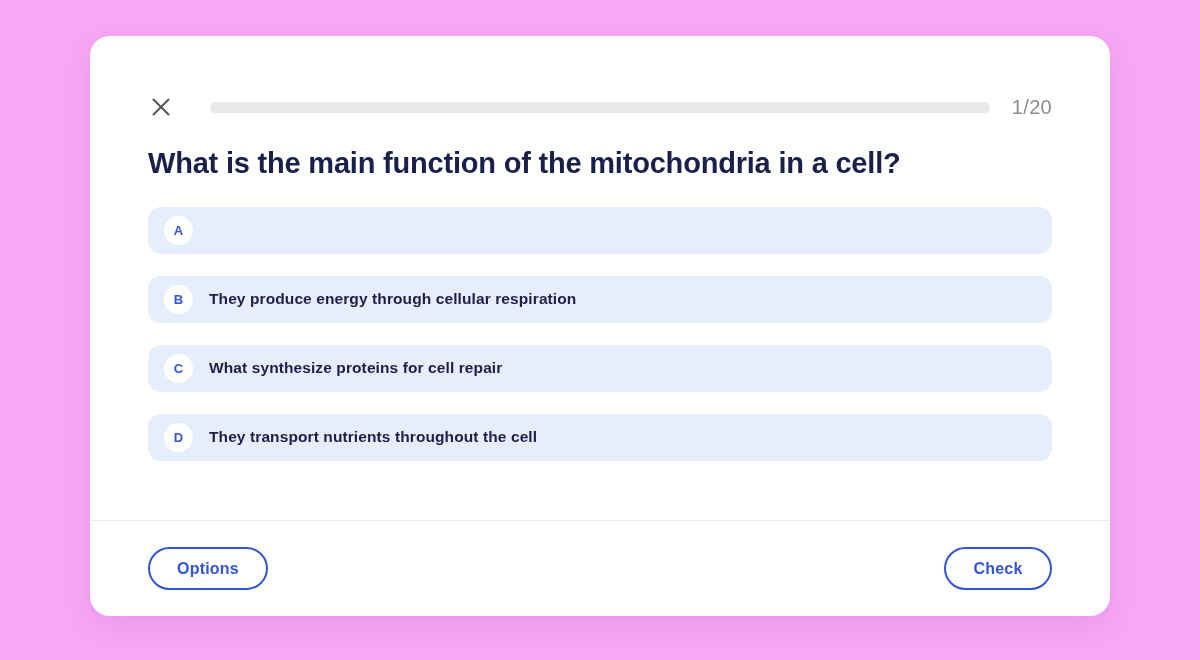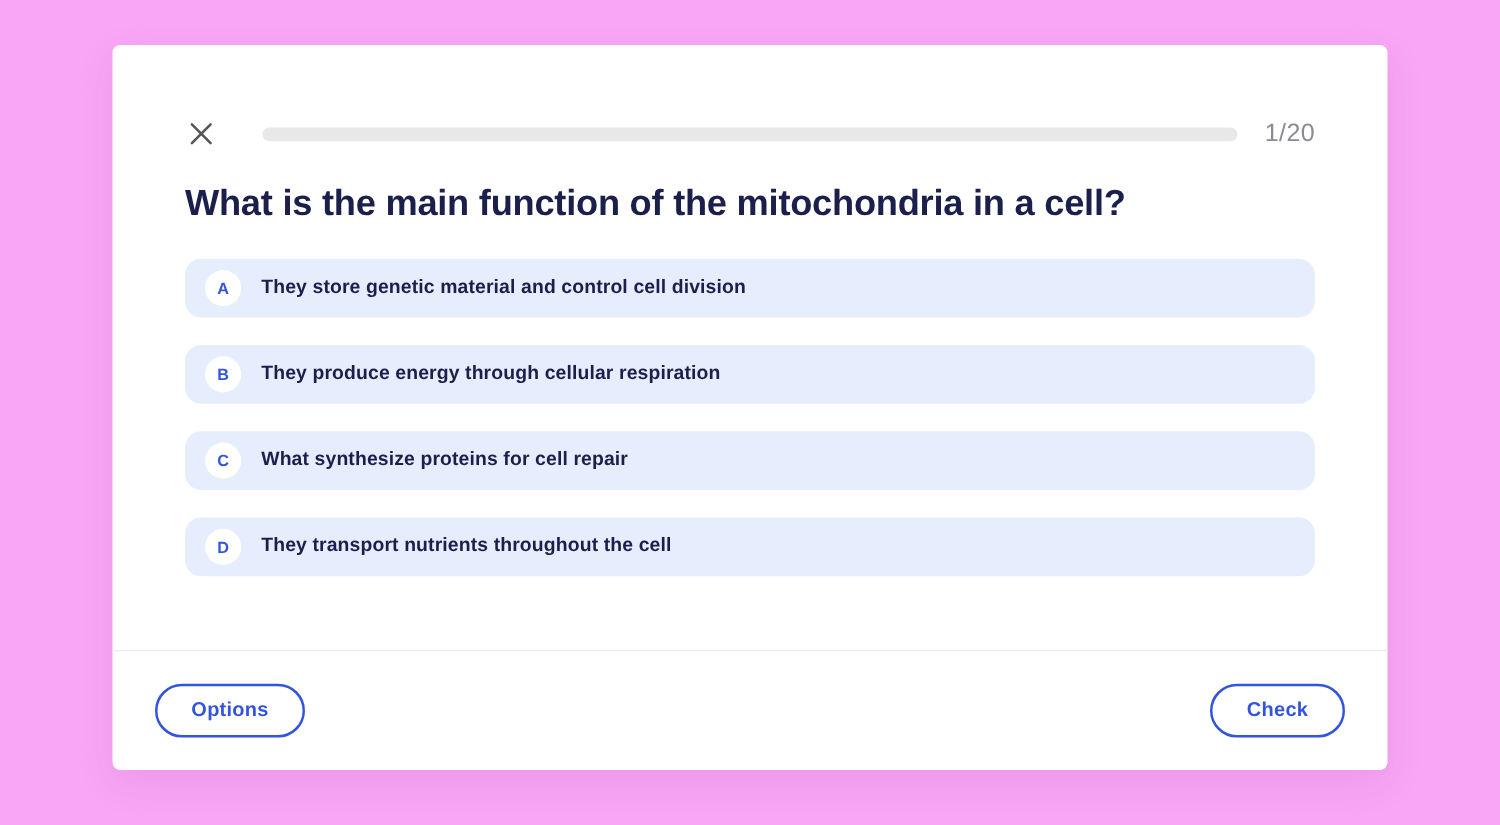--- a/index.html
+++ b/index.html
@@ -23,21 +23,21 @@
     justify-content: center;
   }
 
   .quiz-card {
     position: absolute;
     left: 90px;
     top: 36px;
     width: 1020px;
     height: 580px;
     background: #ffffff;
-    border-radius: 6px;
+    border-radius: 20px;
     box-shadow: 0 10px 30px rgba(120, 40, 120, 0.10);
     display: flex;
     flex-direction: column;
     box-sizing: border-box;
   }
 
   
   .card-header {
     display: flex;
     align-items: center;
@@ -146,21 +146,21 @@
     height: 1px;
     background: #ececec;
     margin-top: 22px;
     width: 100%;
   }
 
   .card-footer {
     display: flex;
     align-items: center;
     justify-content: space-between;
-    padding: 0 34px;
+    padding: 0 58px;
     height: 95px;
     flex: 0 0 auto;
   }
 
   .pill-btn {
     border: 2px solid #3355dd;
     background: #ffffff;
     color: #3355dd;
     border-radius: 24px;
     font-size: 16px;
@@ -196,21 +196,20 @@
 
       <div class="progress-count">1/20</div>
     </div>
 
     <h1 class="question-title">What is the main function of the mitochondria in a cell?</h1>
 
     <div class="options-list">
 
       <div class="option-row">
         <span class="option-badge">A</span>
-        <span class="option-text">They store genetic material and control cell division</span>
       </div>
 
       <div class="option-row">
         <span class="option-badge">B</span>
         <span class="option-text">They produce energy through cellular respiration</span>
       </div>
 
       <div class="option-row">
         <span class="option-badge">C</span>
         <span class="option-text">What synthesize proteins for cell repair</span>

